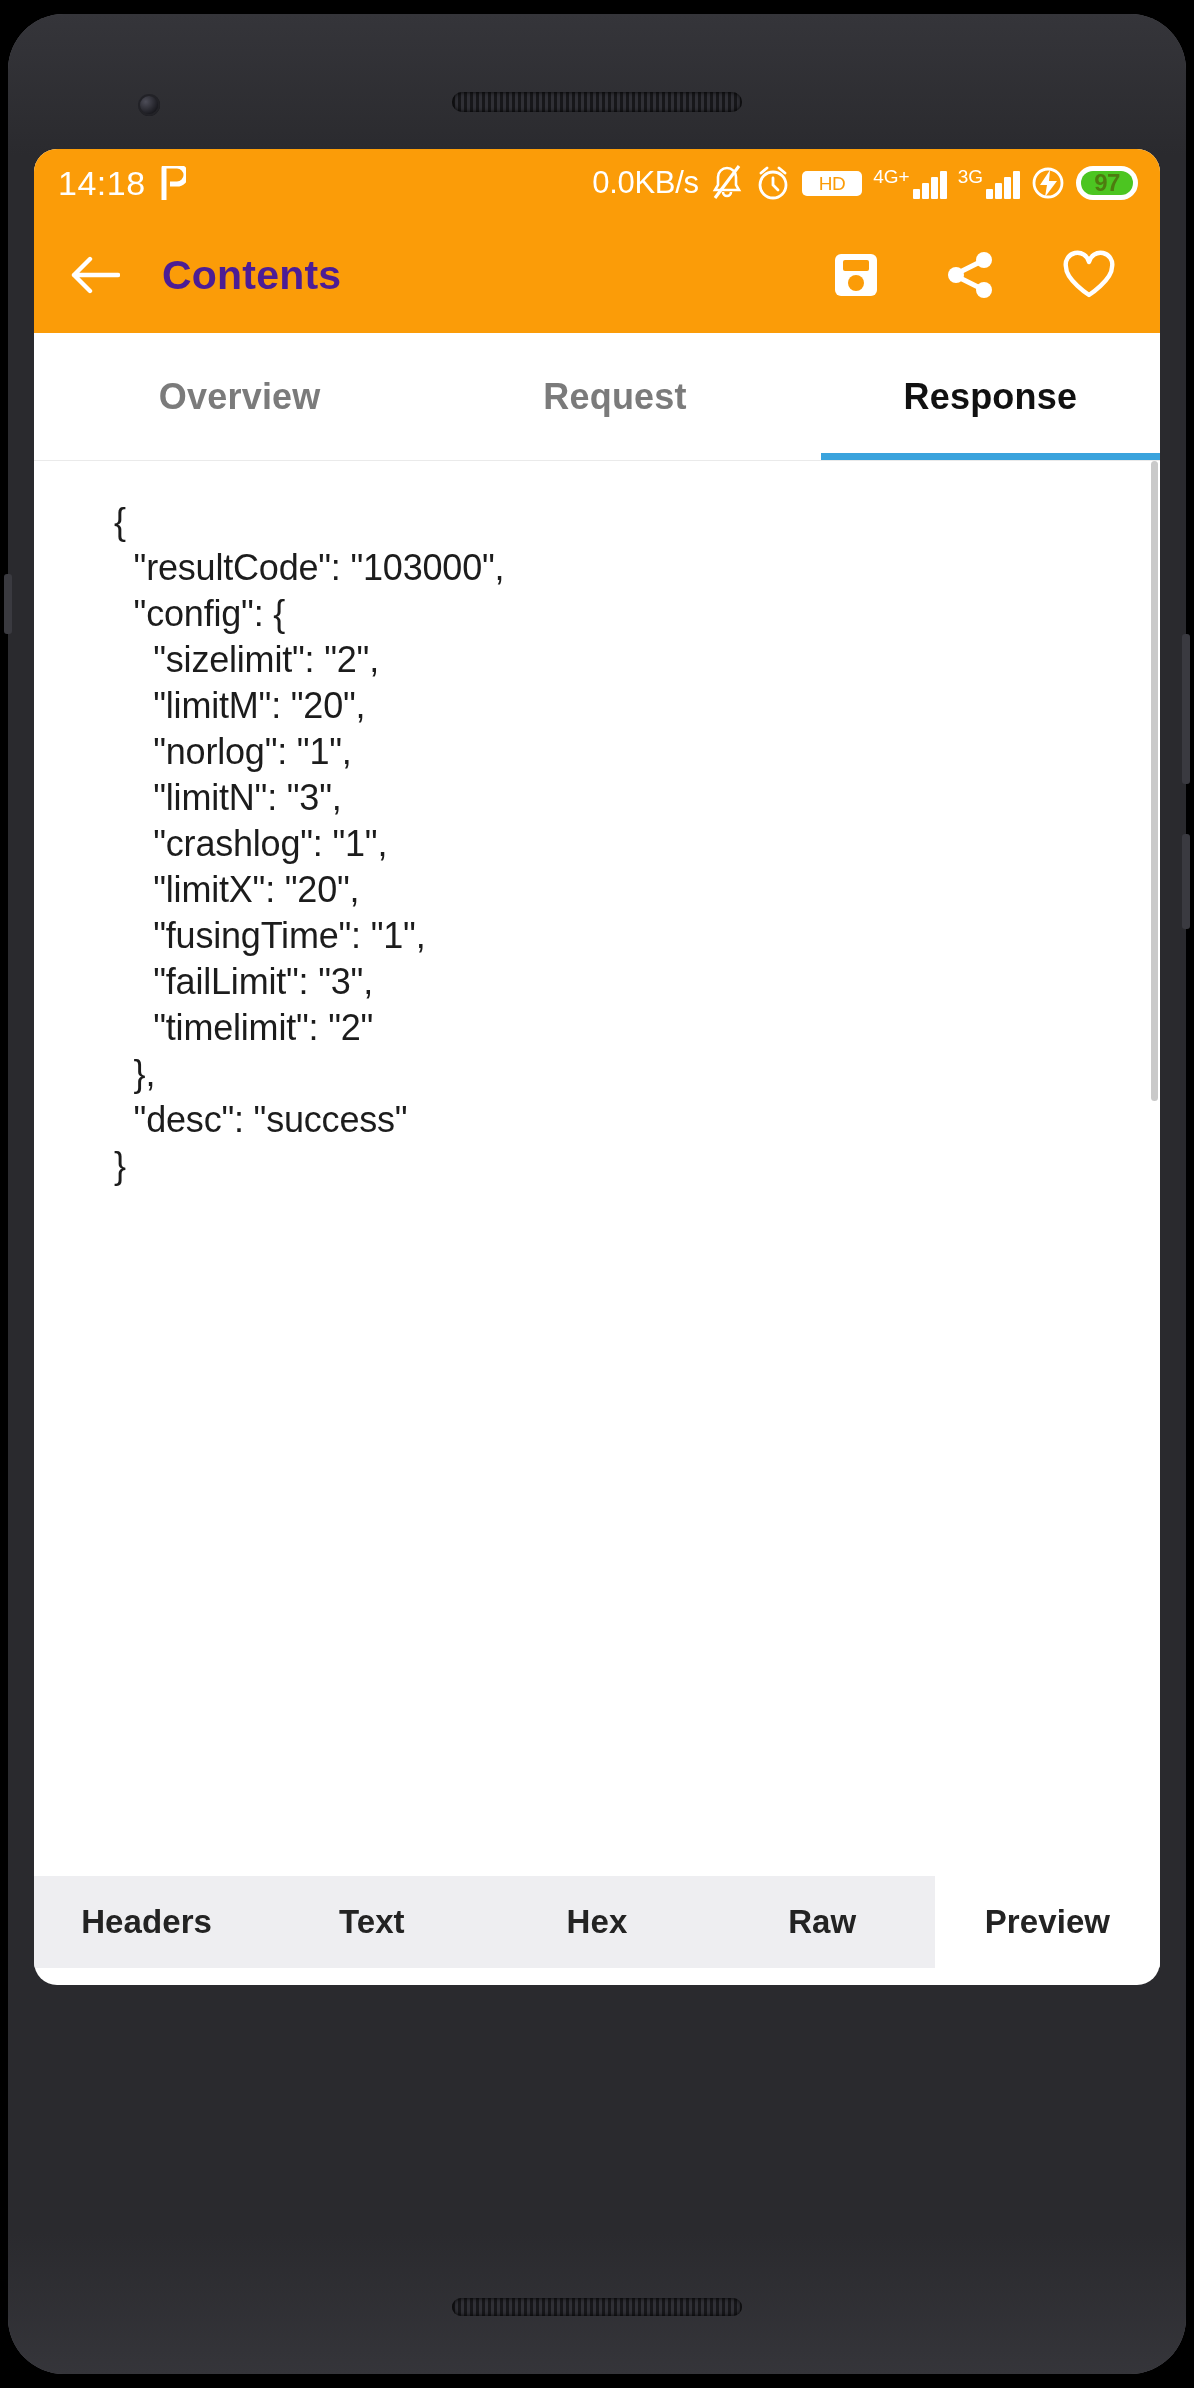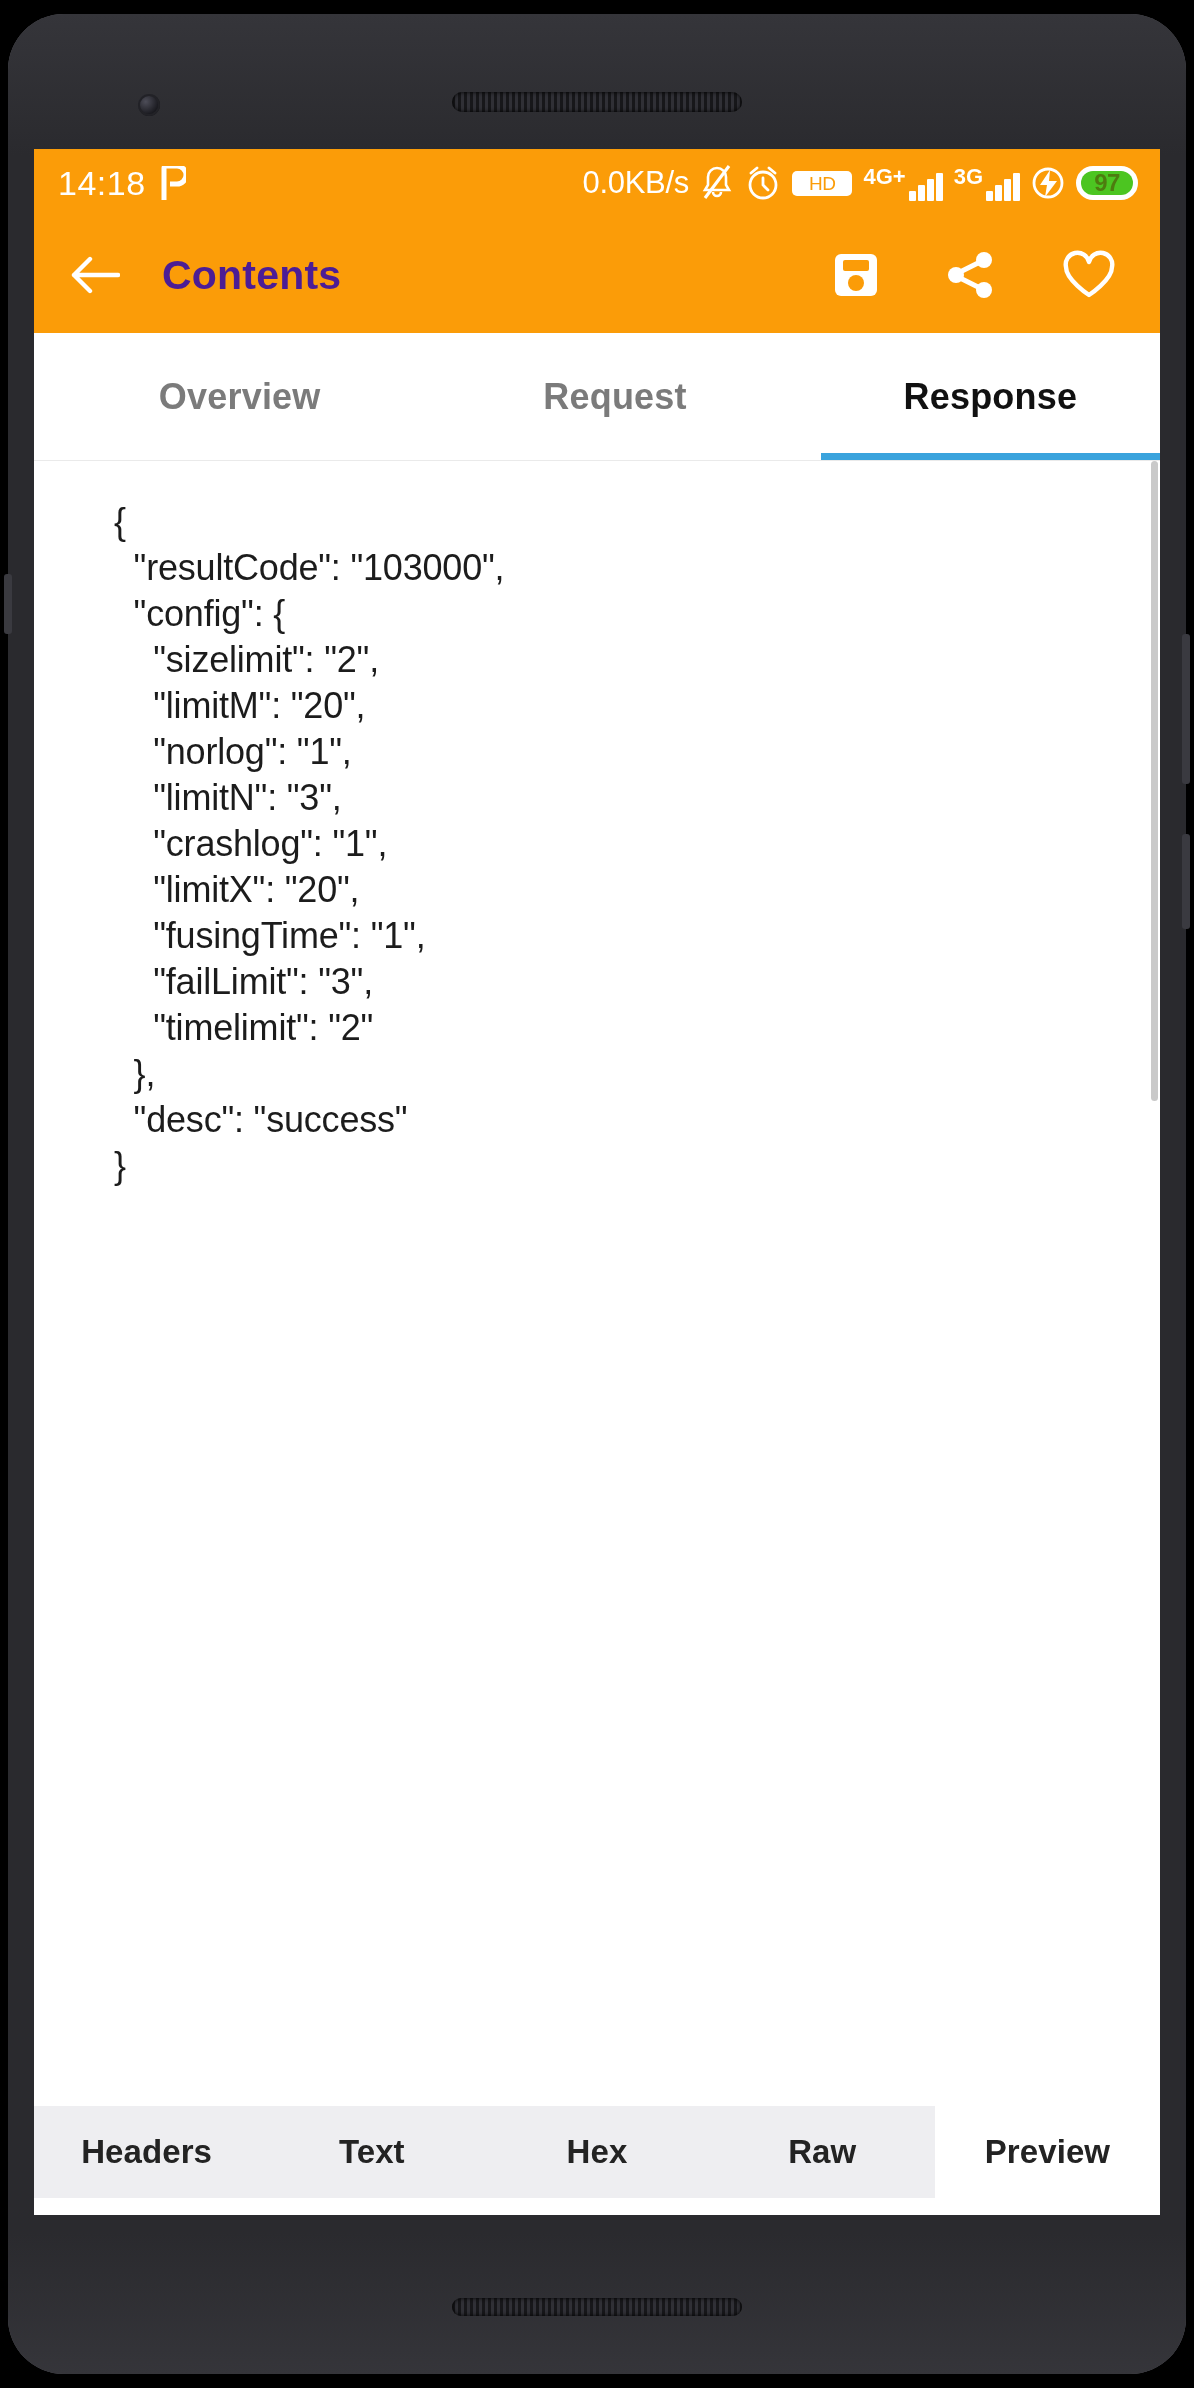--- a/index.html
+++ b/index.html
@@ -60,23 +60,24 @@
     width: 290px; height: 18px;
     border-radius: 9px;
     background: repeating-linear-gradient(90deg,#17171a 0 3px,#303036 3px 6px);
     box-shadow: inset 0 0 4px #000;
   }
 
   
   .screen {
     position: absolute;
     left: 26px; top: 135px;
-    width: 1126px; height: 2066px;
+    width: 1126px; height: 1836px;
     background: #fff;
     overflow: hidden;
+    border-radius: 23px;
   }
 
   
   .statusbar {
     height: 68px;
     background: #fb9c08;
     display: flex;
     align-items: center;
     padding: 0 22px 0 24px;
     color: #fff;
@@ -112,21 +113,21 @@
     padding: 3px 17px; line-height: 1;
     letter-spacing: -.5px;
   }
   .sig { display: flex; align-items: flex-end; gap: 2px; }
   .sig i { display: block; width: 7px; background: #fff; border-radius: 1px; }
   .sig i:nth-child(1){height: 10px;}
   .sig i:nth-child(2){height: 16px;}
   .sig i:nth-child(3){height: 22px;}
   .sig i:nth-child(4){height: 28px;}
   .sig-group { display: flex; align-items: flex-end; gap: 3px; }
-  .sig-label { font-size: 22px; line-height: 1; margin-bottom: 13px; font-weight: 700; }
+  .sig-label { font-size: 19px; line-height: 1; margin-bottom: 13px; font-weight: 400; }
 
   
   .appbar {
     height: 116px;
     background: #fb9c08;
     display: flex; align-items: center;
     padding: 0 30px 0 36px;
     color: #4c1d95;
   }
   .appbar-title {

